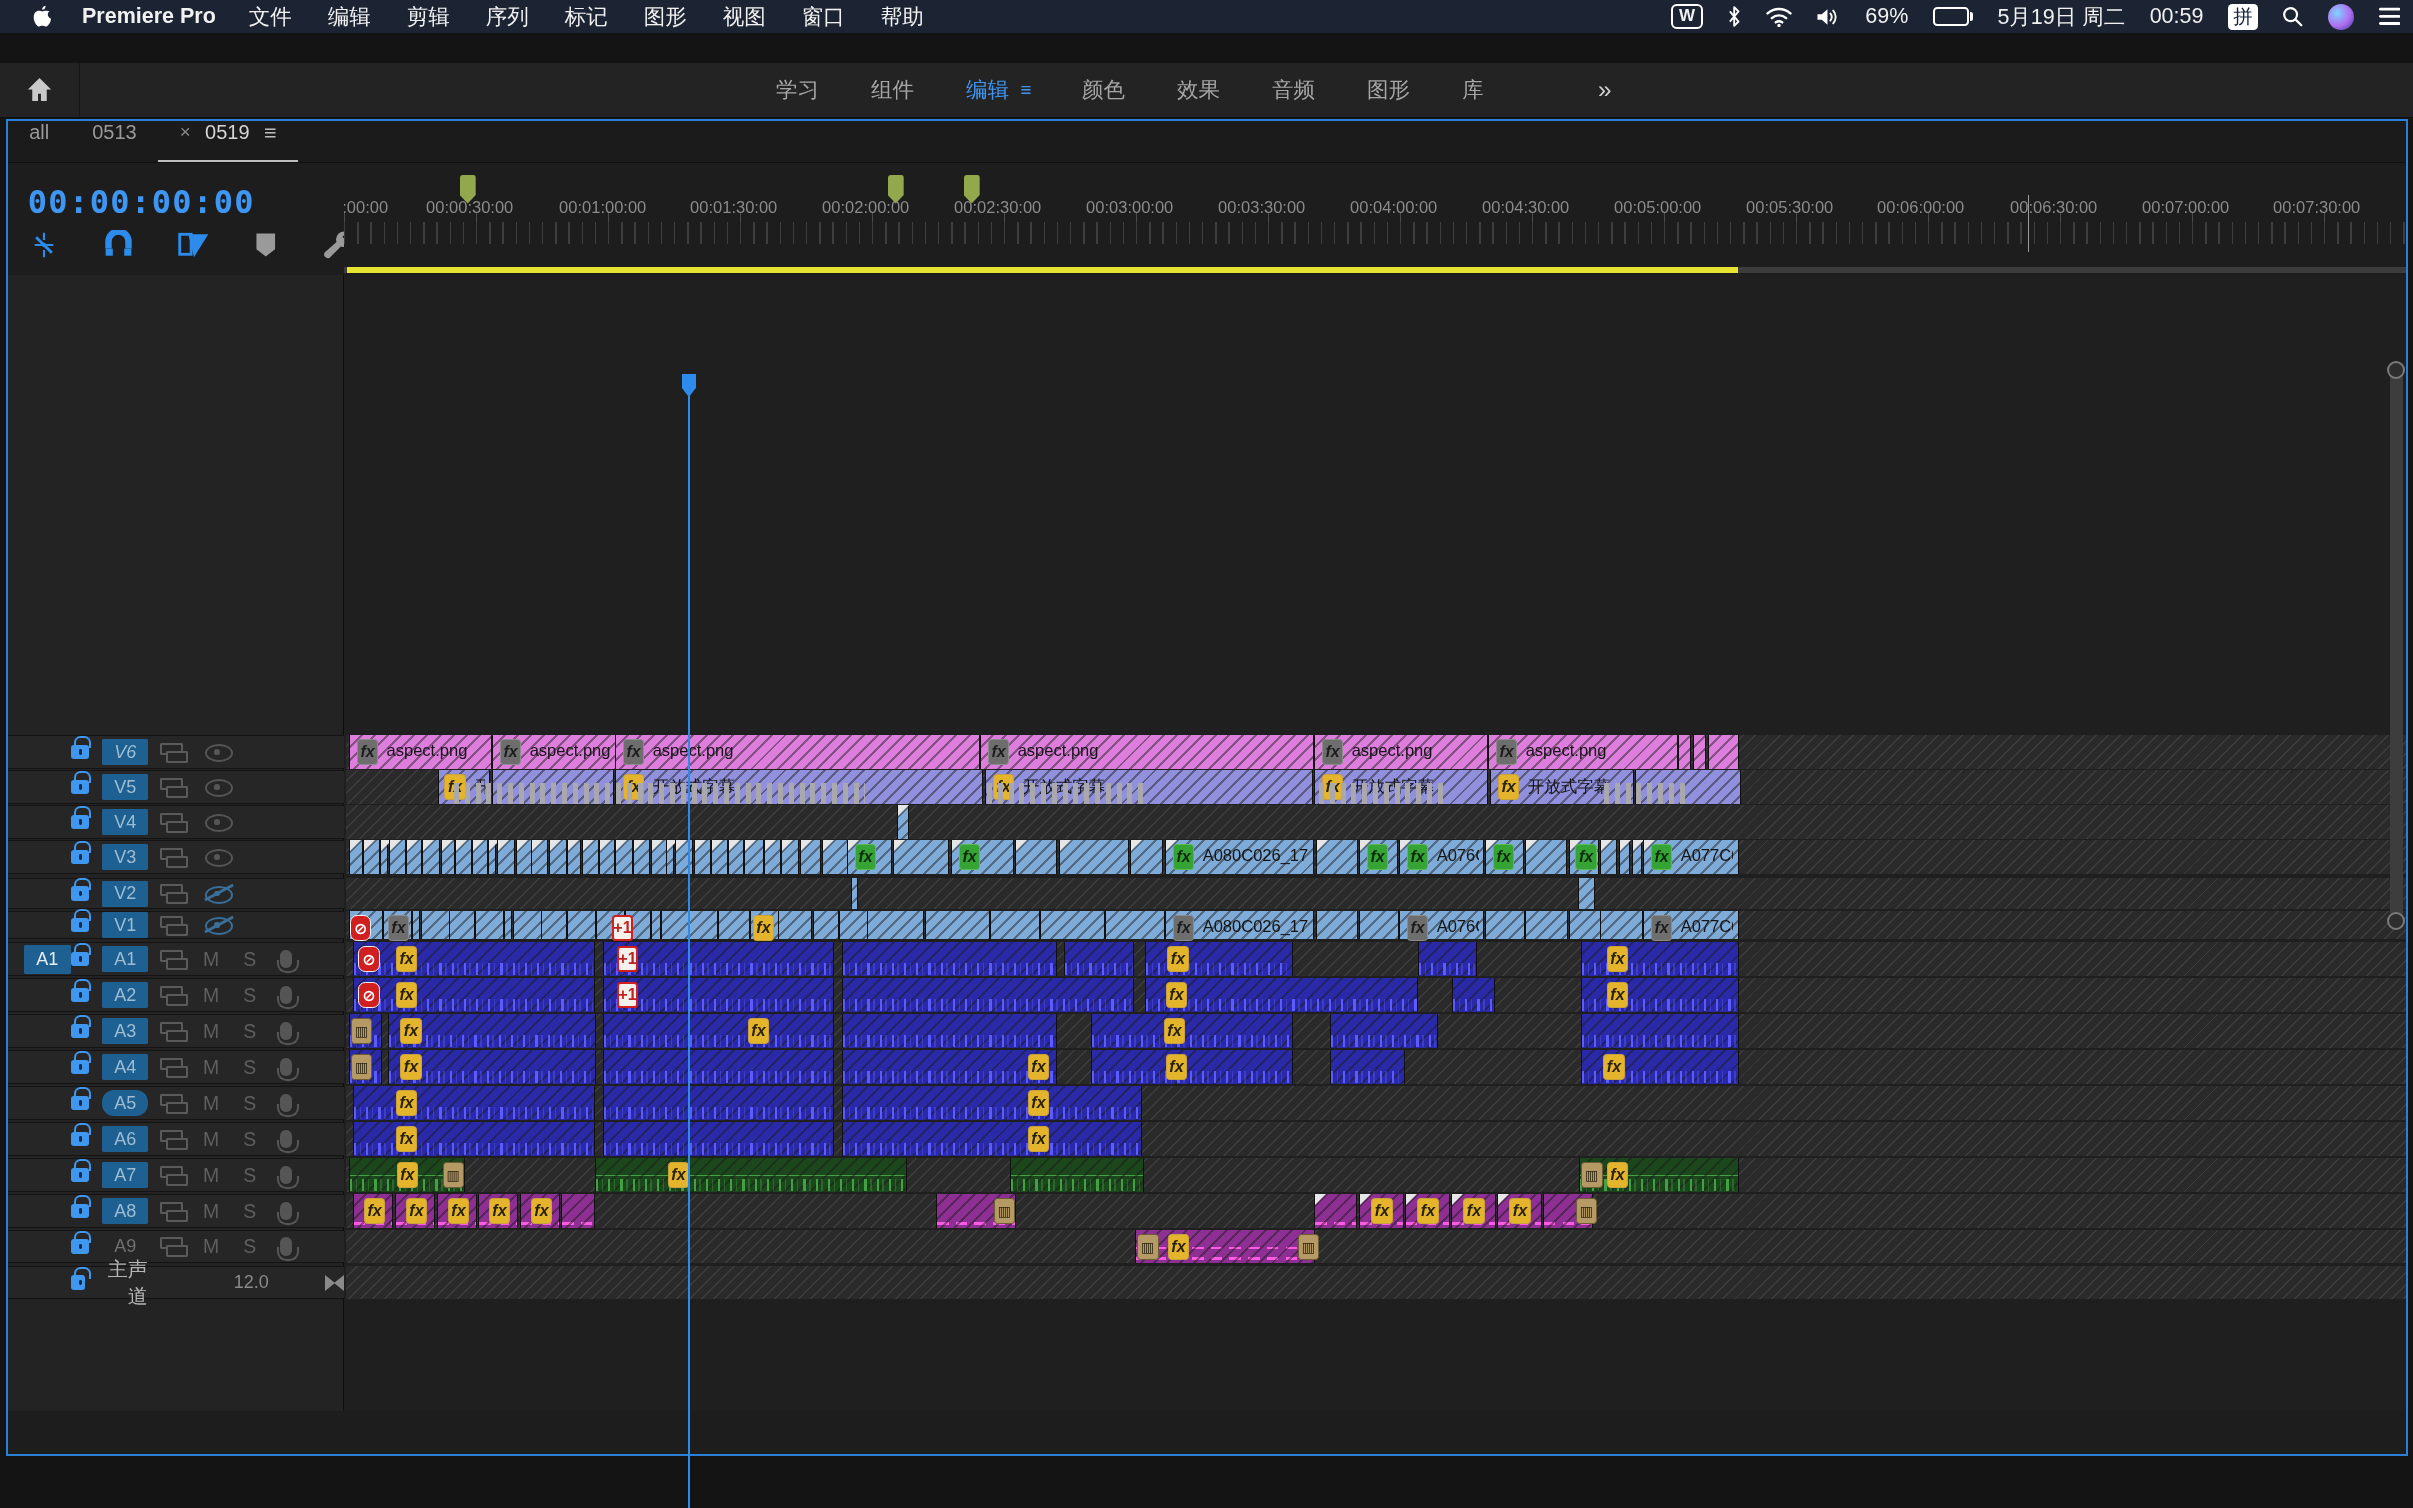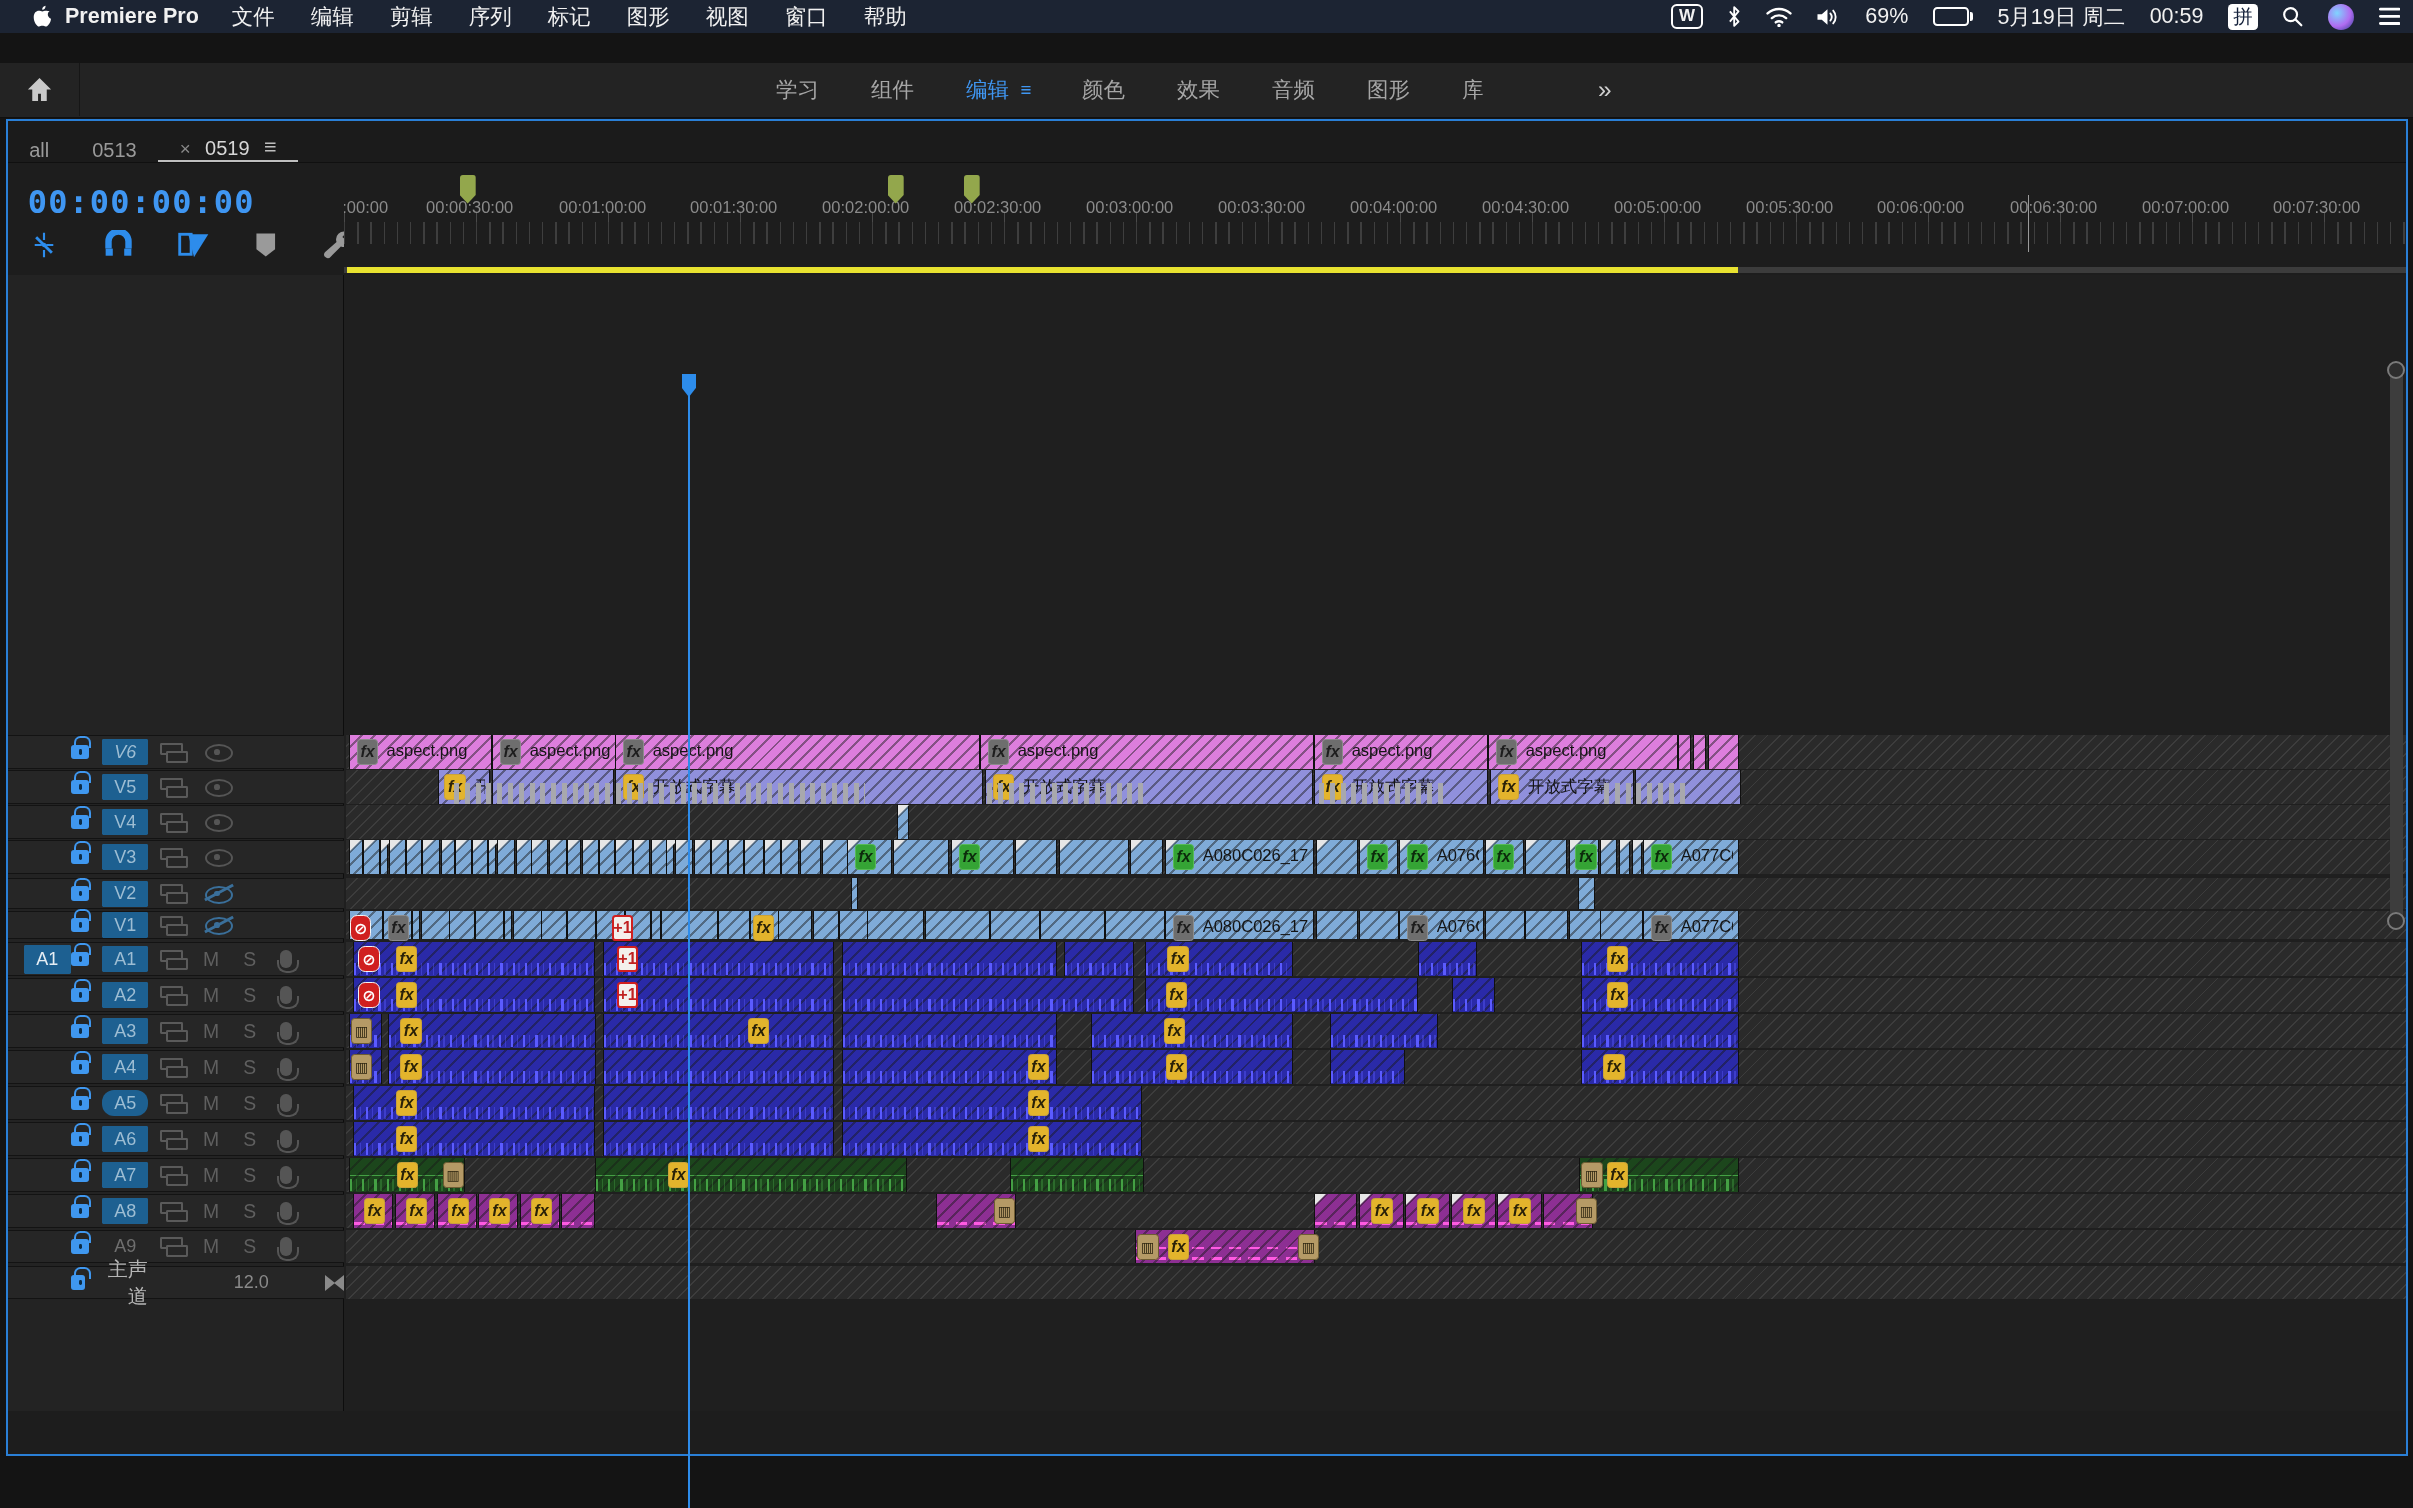--- a/index.html
+++ b/index.html
@@ -5,21 +5,21 @@
   * { margin:0; padding:0; box-sizing:border-box; }
   html,body { width:2413px; height:1508px; background:#141414; overflow:hidden;
     font-family:"Liberation Sans","DejaVu Sans",sans-serif; }
   .abs { position:absolute; }
   #stage { position:relative; width:2413px; height:1508px; }
 
   
   #menubar { left:0; top:0; width:2413px; height:33px; background:#1c2433;
     display:flex; align-items:center; color:#f1f1f1; font-size:21.5px; }
   #menubar .apple { margin-left:29px; width:26px; display:flex; justify-content:center; }
-  #menubar .appname { font-weight:bold; margin-left:10px; }
+  #menubar .appname { font-weight:bold; margin-left:27px; }
   #menubar .menus { display:flex; margin-left:33px; gap:36px; }
   #menubar .mitem { cursor:default; }
   #mb-right { position:absolute; right:13px; top:0; height:33px; display:flex; align-items:center; gap:24.4px; font-size:21.5px; }
   .mb-ic { display:flex; align-items:center; justify-content:center; }
   .wbox { width:32px; height:24.4px; border:2.2px solid #fff; border-radius:5.7px; font-size:17px; font-weight:bold;
     display:flex; align-items:center; justify-content:center; }
   .pinbox { width:30px; height:26px; background:#fff; color:#13203a; border-radius:4.3px; font-size:19.4px;
     display:flex; align-items:center; justify-content:center; }
   .batt { display:flex; align-items:center; }
   .batt .shell { width:36px; height:18.7px; border:2.2px solid #fff; border-radius:4.3px; padding:2.2px; }
@@ -38,21 +38,21 @@
   #wstabs { position:absolute; left:776px; top:0; height:53px; display:flex; align-items:center; gap:52px; font-size:21.5px; color:#a6a6a6; }
   .wstab { display:flex; align-items:center; gap:11.5px; cursor:default; }
   .wstab.active { color:#3f96f2; }
   .ws-menu { color:#3f96f2; font-size:18.7px; letter-spacing:-1.4px; }
   #ws-overflow { position:absolute; left:1598px; top:13px; color:#cfcfcf; font-size:24.4px; }
 
   
   #panel { left:5.7px; top:119px; width:2402px; height:1337px; background:#1d1d1d; border:2.2px solid #2a7fd6; }
   #ptabs { left:0; top:0; width:100%; height:42px; background:#1b1b1b; border-bottom:0.7px solid #101010;
     display:flex; align-items:center; font-size:20px; color:#9a9a9a; }
-  .ptab { padding:0 21.5px; height:100%; display:flex; align-items:flex-end; gap:14.4px; }
+  .ptab { padding:0 21.5px; height:100%; display:flex; align-items:flex-start; gap:14.4px; }
   .ptab.active { color:#d6d6d6; border-bottom:2.9px solid #bfbfbf; }
   .ptab .x { color:#8a8a8a; font-size:18.7px; }
   .ptab .burger { color:#bdbdbd; font-size:21.5px; }
 
   #timecode { left:20px; top:62px; font-family:"DejaVu Sans Mono",monospace; font-size:32px; font-weight:bold; color:#3f96f2; letter-spacing:1.4px; }
   #tools { left:21.5px; top:108px; display:flex; gap:45px; align-items:center; }
 
   
   #ruler { left:336px; top:45px; right:0; height:109px; background:#1d1d1d; overflow:hidden; }
   .rlab { position:absolute; top:32px; transform:translateX(-50%); color:#8b8b8b; font-size:16.5px; white-space:nowrap; }

